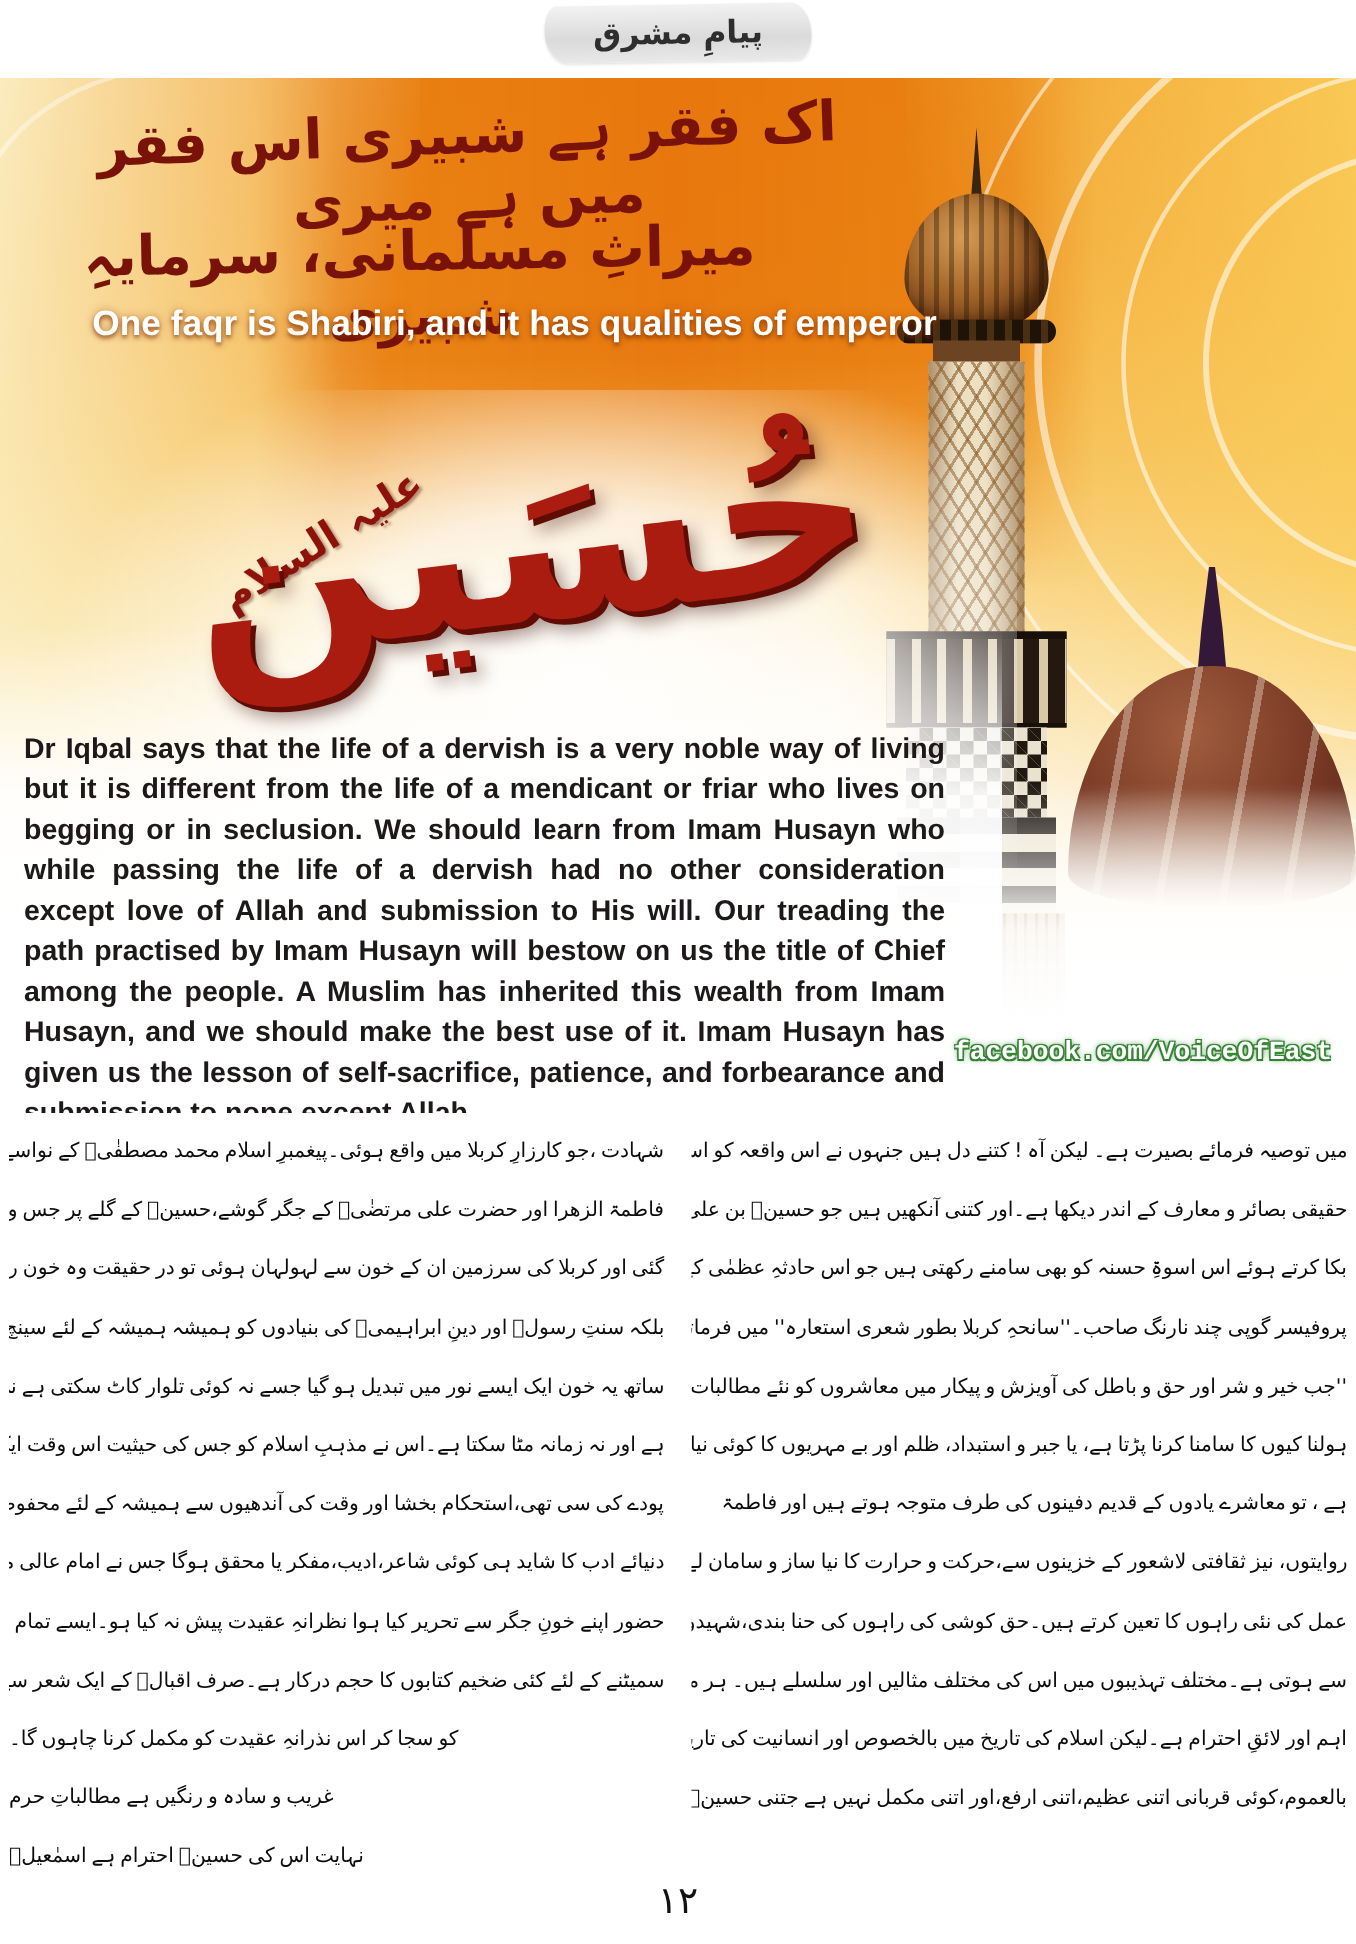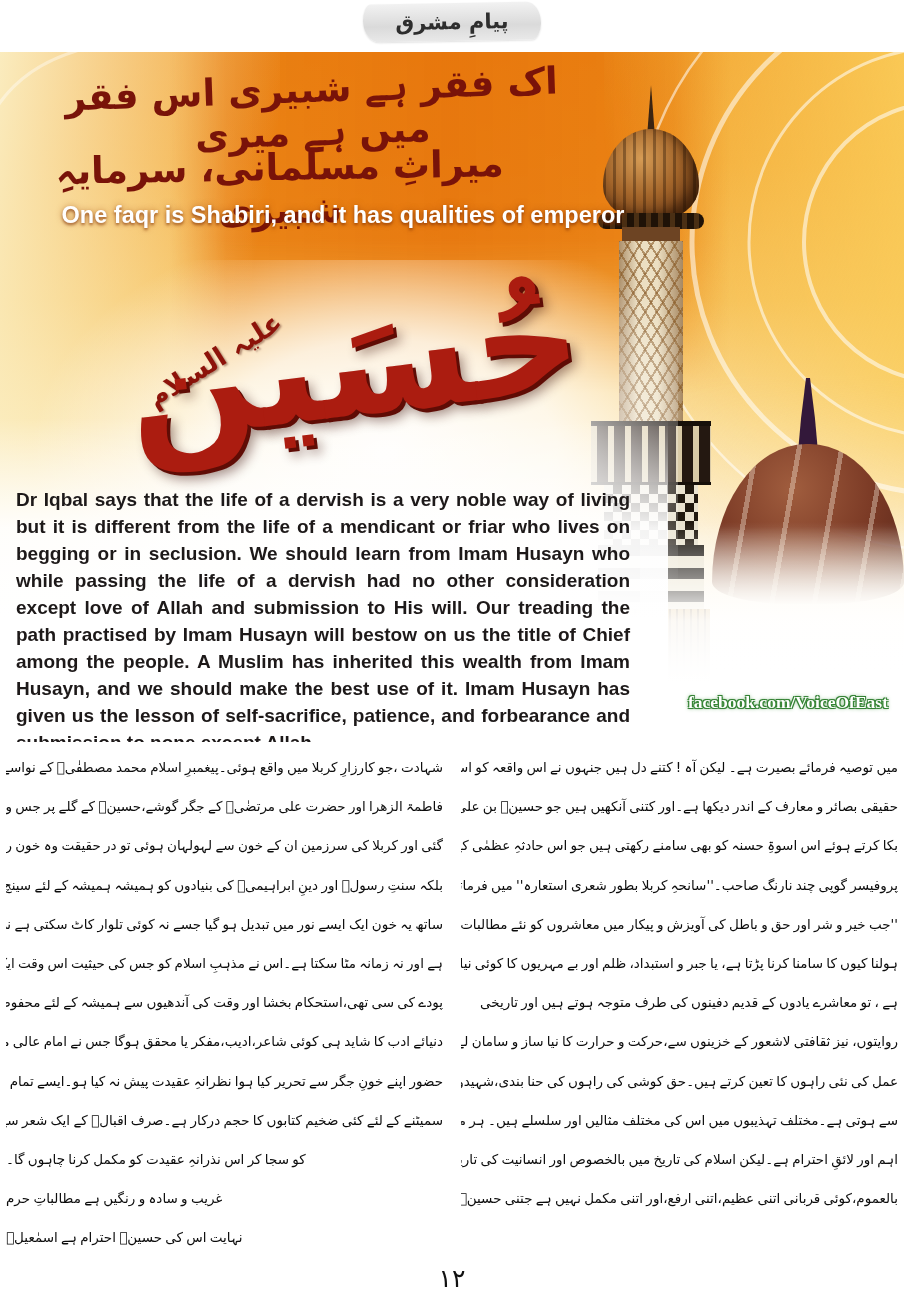--- a/index.html
+++ b/index.html
@@ -91,34 +91,34 @@
     text-shadow:0 2px 3px rgba(125,45,5,.65),0 0 6px rgba(160,70,10,.5);}
   .husayn{position:absolute;left:118px;top:236px;width:470px;direction:rtl;text-align:center;
     font-size:150px;line-height:1;font-weight:700;color:#ab1c10;transform:rotate(-7deg);
     text-shadow:3px 4px 0 #5f0c05,6px 8px 12px rgba(60,15,8,.45);}
   .honorific{position:absolute;left:138px;top:292px;font-size:27px;font-weight:700;color:#8d130a;
     direction:rtl;transform:rotate(-32deg);text-shadow:1px 2px 2px rgba(70,15,5,.4);}
   .dervish{position:absolute;left:16px;top:434px;width:614px;
     font-family:"Liberation Sans",sans-serif;font-weight:700;font-size:19px;line-height:27px;
     color:#1d1919;text-align:justify;}
   .watermark{position:absolute;right:16px;top:640px;
-    font-family:Liberation Serif, serif;font-weight:700;font-size:17.5px;color:#fff;
+    font-family:Liberation Mono, monospace;font-weight:700;font-size:17.5px;color:#fff;
     text-shadow:0 0 2px #3f8c3a,0 0 4px #3f8c3a,1px 1px 0 #2e7d32,-1px -1px 0 #2e7d32,1px -1px 0 #2e7d32,-1px 1px 0 #2e7d32;}
 
   
   .article{position:absolute;left:6px;top:748px;width:892px;height:510px;
     display:flex;flex-direction:row-reverse;gap:18px;}
   .col{flex:1;min-width:0;}
   .u-line{direction:rtl;height:39.2px;line-height:39.2px;font-size:13.5px;color:#0c0c0c;
     white-space:nowrap;overflow:hidden;text-align:right;word-spacing:-1px;}
   .al-center{text-align:left;}
 
   
   .pagenum{position:absolute;left:0;top:1252px;width:904px;text-align:center;
-    font-size:25px;color:#111;direction:rtl;margin-top:12px;}
+    font-size:25px;color:#111;direction:rtl;}
 </style>
 </head>
 <body>
 
 <div class="masthead">
   <span>پیامِ مشرق</span>
 </div>
 
 <div class="banner">
   <div class="center-band"></div>
@@ -175,21 +175,21 @@
 </div>
 
 <div class="article">
   <div class="col">
       <div class="u-line al-full">میں توصیہ فرمائے بصیرت ہے۔ لیکن آہ ! کتنے دل ہیں جنہوں نے اس واقعہ کو اس کے</div>
       <div class="u-line al-full">حقیقی بصائر و معارف کے اندر دیکھا ہے۔اور کتنی آنکھیں ہیں جو حسینؑ بن علیؑ شہید پر گریہ و</div>
       <div class="u-line al-full">بکا کرتے ہوئے اس اسوۃِ حسنہ کو بھی سامنے رکھتی ہیں جو اس حادثہِ عظمٰی کے اندر موجود</div>
       <div class="u-line al-full">پروفیسر گوپی چند نارنگ صاحب۔''سانحہِ کربلا بطور شعری استعارہ'' میں فرماتے ہیں:-</div>
       <div class="u-line al-full">''جب خیر و شر اور حق و باطل کی آویزش و پیکار میں معاشروں کو نئے مطالبات اور نئی</div>
       <div class="u-line al-full">ہولنا کیوں کا سامنا کرنا پڑتا ہے، یا جبر و استبداد، ظلم اور بے مہریوں کا کوئی نیا باب وَا ہوتا</div>
-      <div class="u-line al-full">ہے ، تو معاشرے یادوں کے قدیم دفینوں کی طرف متوجہ ہوتے ہیں اور تاریخی</div>
+      <div class="u-line al-full">ہے ، تو معاشرے یادوں کے قدیم دفینوں کی طرف متوجہ ہوتے ہیں اور فاطمۃ</div>
       <div class="u-line al-full">روایتوں، نیز ثقافتی لاشعور کے خزینوں سے،حرکت و حرارت کا نیا ساز و سامان لے کر فکر و</div>
       <div class="u-line al-full">عمل کی نئی راہوں کا تعین کرتے ہیں۔حق کوشی کی راہوں کی حنا بندی،شہیدوں کے خون</div>
       <div class="u-line al-full">سے ہوتی ہے۔مختلف تہذیبوں میں اس کی مختلف مثالیں اور سلسلے ہیں۔ ہر مثال اپنی جگہ</div>
       <div class="u-line al-full">اہم اور لائقِ احترام ہے۔لیکن اسلام کی تاریخ میں بالخصوص اور انسانیت کی تاریخ میں</div>
       <div class="u-line al-full">بالعموم،کوئی قربانی اتنی عظیم،اتنی ارفع،اور اتنی مکمل نہیں ہے جتنی حسینؑ ابنِ علیؑ کی</div>
     </div>
   <div class="col">
       <div class="u-line al-full">شہادت ،جو کارزارِ کربلا میں واقع ہوئی۔پیغمبرِ اسلام محمد مصطفٰیؐ کے نواسے اور سیّدۃ النسا</div>
       <div class="u-line al-full">فاطمۃ الزھرا اور حضرت علی مرتضٰیؑ کے جگر گوشے،حسینؑ کے گلے پر جس وقت چھری پھیری</div>
       <div class="u-line al-full">گئی اور کربلا کی سرزمین ان کے خون سے لہولہان ہوئی تو در حقیقت وہ خون ریت پر نہیں گرا</div>

